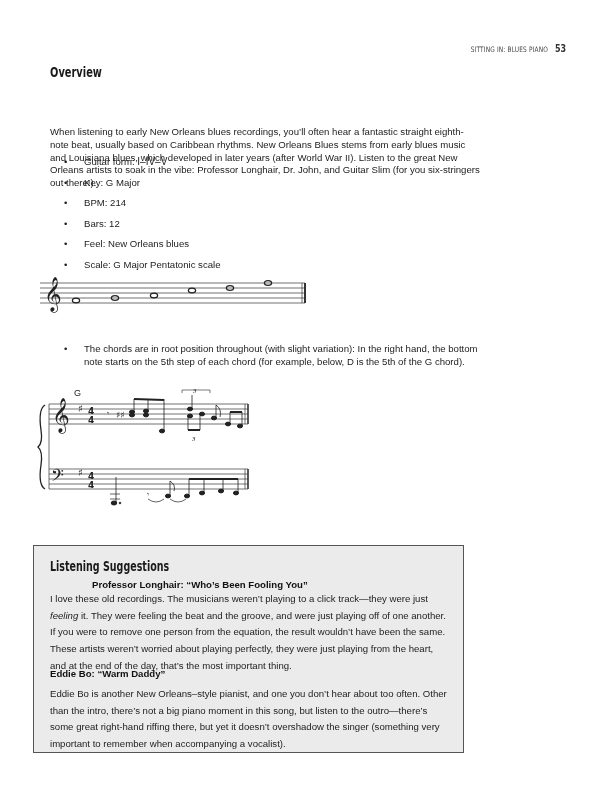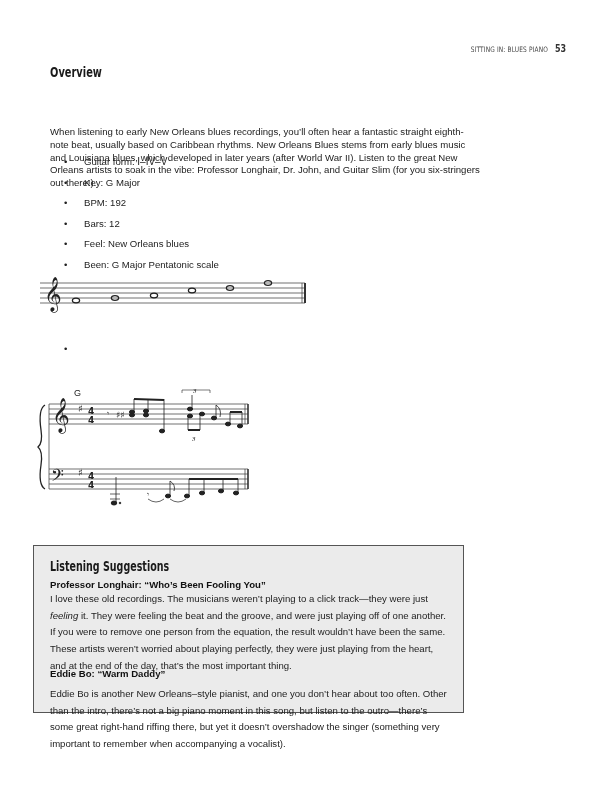--- a/index.html
+++ b/index.html
@@ -13,43 +13,43 @@
   .h-cond { font-family:"DejaVu Sans", sans-serif; font-weight:bold; transform:scaleX(0.68); transform-origin:left center;
        white-space:nowrap; color:#1a1a1a; }
   .section-title { top:64px; left:50px; font-size:14.5px; }
   .para { left:50px; width:430px; font-size:9.6px; line-height:12.8px; color:#222;margin-top:40px; }
   .bullets { left:60px; width:420px; margin:0; padding:0; list-style:none; }
   .bullets li { position:relative; font-size:9.6px; height:20.6px; line-height:12.8px; padding-left:24px; }
   .bullets li .dot { position:absolute; left:4px; top:0; }
   .roman { font-family:Liberation Sans, sans-serif; font-size:10px; }
   .chord-bullet { top:343px; left:60px; width:420px; font-size:9.6px; line-height:12.8px; padding-left:24px; box-sizing:border-box; }
   .chord-bullet .dot { position:absolute; left:4px; top:0; }
-  .box { top:545px; left:33px; width:431px; height:168px; background:#ebebeb; border:1.5px solid #555; box-sizing:border-box; }
+  .box { top:545px; left:33px; width:431px; height:208px; background:#ebebeb; border:1.5px solid #555; box-sizing:border-box; }
   .box-title { top:12px; left:16px; font-size:14px; }
   .box-sub { left:16px; font-size:9.6px; font-weight:bold; color:#111; }
   .box-text { left:16px; width:400px; font-size:9.6px; line-height:16.7px; color:#222; }
   .box-text em { }
   svg { position:absolute; overflow:visible; }
 </style>
 </head>
 <body>
 
 <div class="abs running-head">SITTING IN: BLUES PIANO</div>
 <div class="abs page-num">53</div>
 
 <div class="abs h-cond section-title">Overview</div>
 <div class="abs para" style="top:86px;">When listening to early New Orleans blues recordings, you’ll often hear a fantastic straight eighth-note beat, usually based on Caribbean rhythms. New Orleans Blues stems from early blues music and Louisiana blues, which developed in later years (after World War II). Listen to the great New Orleans artists to soak in the vibe: Professor Longhair, Dr. John, and Guitar Slim (for you six-stringers out there!).</div>
 
 <ul class="abs bullets" style="top:156px;">
   <li><span class="dot">•</span><span>Guitar form: </span><span class="roman">I–IV–V</span></li>
   <li><span class="dot">•</span><span>Key: G Major</span></li>
-  <li><span class="dot">•</span><span>BPM: 192</span></li>
+  <li><span class="dot">•</span><span>BPM: 214</span></li>
   <li><span class="dot">•</span><span>Bars: 12</span></li>
   <li><span class="dot">•</span><span>Feel: New Orleans blues</span></li>
-  <li><span class="dot">•</span><span>Been: G Major Pentatonic scale</span></li>
+  <li><span class="dot">•</span><span>Scale: G Major Pentatonic scale</span></li>
 </ul>
 
 <svg style="left:40px; top:278px;" width="270" height="45" viewBox="0 0 270 45">
   <g stroke="#333" stroke-width="0.7">
     <line x1="0" y1="5" x2="265" y2="5"></line>
     <line x1="0" y1="10" x2="265" y2="10"></line>
     <line x1="0" y1="15" x2="265" y2="15"></line>
     <line x1="0" y1="20" x2="265" y2="20"></line>
     <line x1="0" y1="25" x2="265" y2="25"></line>
     <line x1="262" y1="5" x2="262" y2="25"></line>
@@ -61,20 +61,21 @@
     <ellipse cx="75" cy="20" rx="3.6" ry="2.3"></ellipse>
     <ellipse cx="114" cy="17.5" rx="3.6" ry="2.3"></ellipse>
     <ellipse cx="152" cy="12.5" rx="3.6" ry="2.3"></ellipse>
     <ellipse cx="190" cy="10" rx="3.6" ry="2.3"></ellipse>
     <ellipse cx="228" cy="5" rx="3.6" ry="2.3"></ellipse>
   </g>
 </svg>
 
 <div class="abs chord-bullet">
   <span class="dot">•</span>
+  <span>The chords are in root position throughout (with slight variation): In the right hand, the bottom note starts on the 5th step of each chord (for example, below, D is the 5th of the G chord).</span>
 </div>
 
 <svg style="left:36px; top:385px;" width="220" height="130" viewBox="0 0 220 130">
   <text x="38" y="11" font-size="9" font-family="Liberation Sans, sans-serif" fill="#222">G</text>
 
   <path d="M9 20 Q2 24 5 45 Q7 58 2 62 Q7 66 5 80 Q2 100 9 104" fill="none" stroke="#222" stroke-width="1.3"></path>
   <g stroke="#333" stroke-width="0.7">
     <line x1="13" y1="19" x2="212" y2="19"></line>
       <line x1="13" y1="24" x2="212" y2="24"></line>
     <line x1="13" y1="29" x2="212" y2="29"></line>
@@ -155,18 +156,18 @@
   </g>
   <path d="M134 96 Q140 100 138 106" fill="none" stroke="#222" stroke-width="0.8"></path>
   <path d="M134 114 Q142 120 150 114" fill="none" stroke="#222" stroke-width="0.7"></path>
   <path d="M112 114 Q120 120 128 114" fill="none" stroke="#222" stroke-width="0.7"></path>
   <text x="111" y="112" font-size="8" font-family="DejaVu Sans, sans-serif" fill="#222">𝄾</text>
 </svg>
 
 <div class="abs box">
   <div class="abs h-cond box-title">Listening Suggestions</div>
 
-  <div class="abs box-sub" style="top:33px;">Professor Longhair: “Who’s Been Fooling You”</div>
+  <div class="abs box-sub" style="top:33px;margin-left:42px;">Professor Longhair: “Who’s Been Fooling You”</div>
   <div class="abs box-text" style="top:45px;"><span>I love these old recordings. The musicians weren’t playing to a click track—they were just </span><em>feeling</em><span> it. They were feeling the beat and the groove, and were just playing off of one another. If you were to remove one person from the equation, the result wouldn’t have been the same. These artists weren’t worried about playing perfectly, they were just playing from the heart, and at the end of the day, that’s the most important thing.</span></div>
 
   <div class="abs box-sub" style="top:122px;">Eddie Bo: “Warm Daddy”</div>
   <div class="abs box-text" style="top:140px;">Eddie Bo is another New Orleans–style pianist, and one you don’t hear about too often. Other than the intro, there’s not a big piano moment in this song, but listen to the outro—there’s some great right-hand riffing there, but yet it doesn’t overshadow the singer (something very important to remember when accompanying a vocalist).</div>
 </div>
 
 </body></html>

